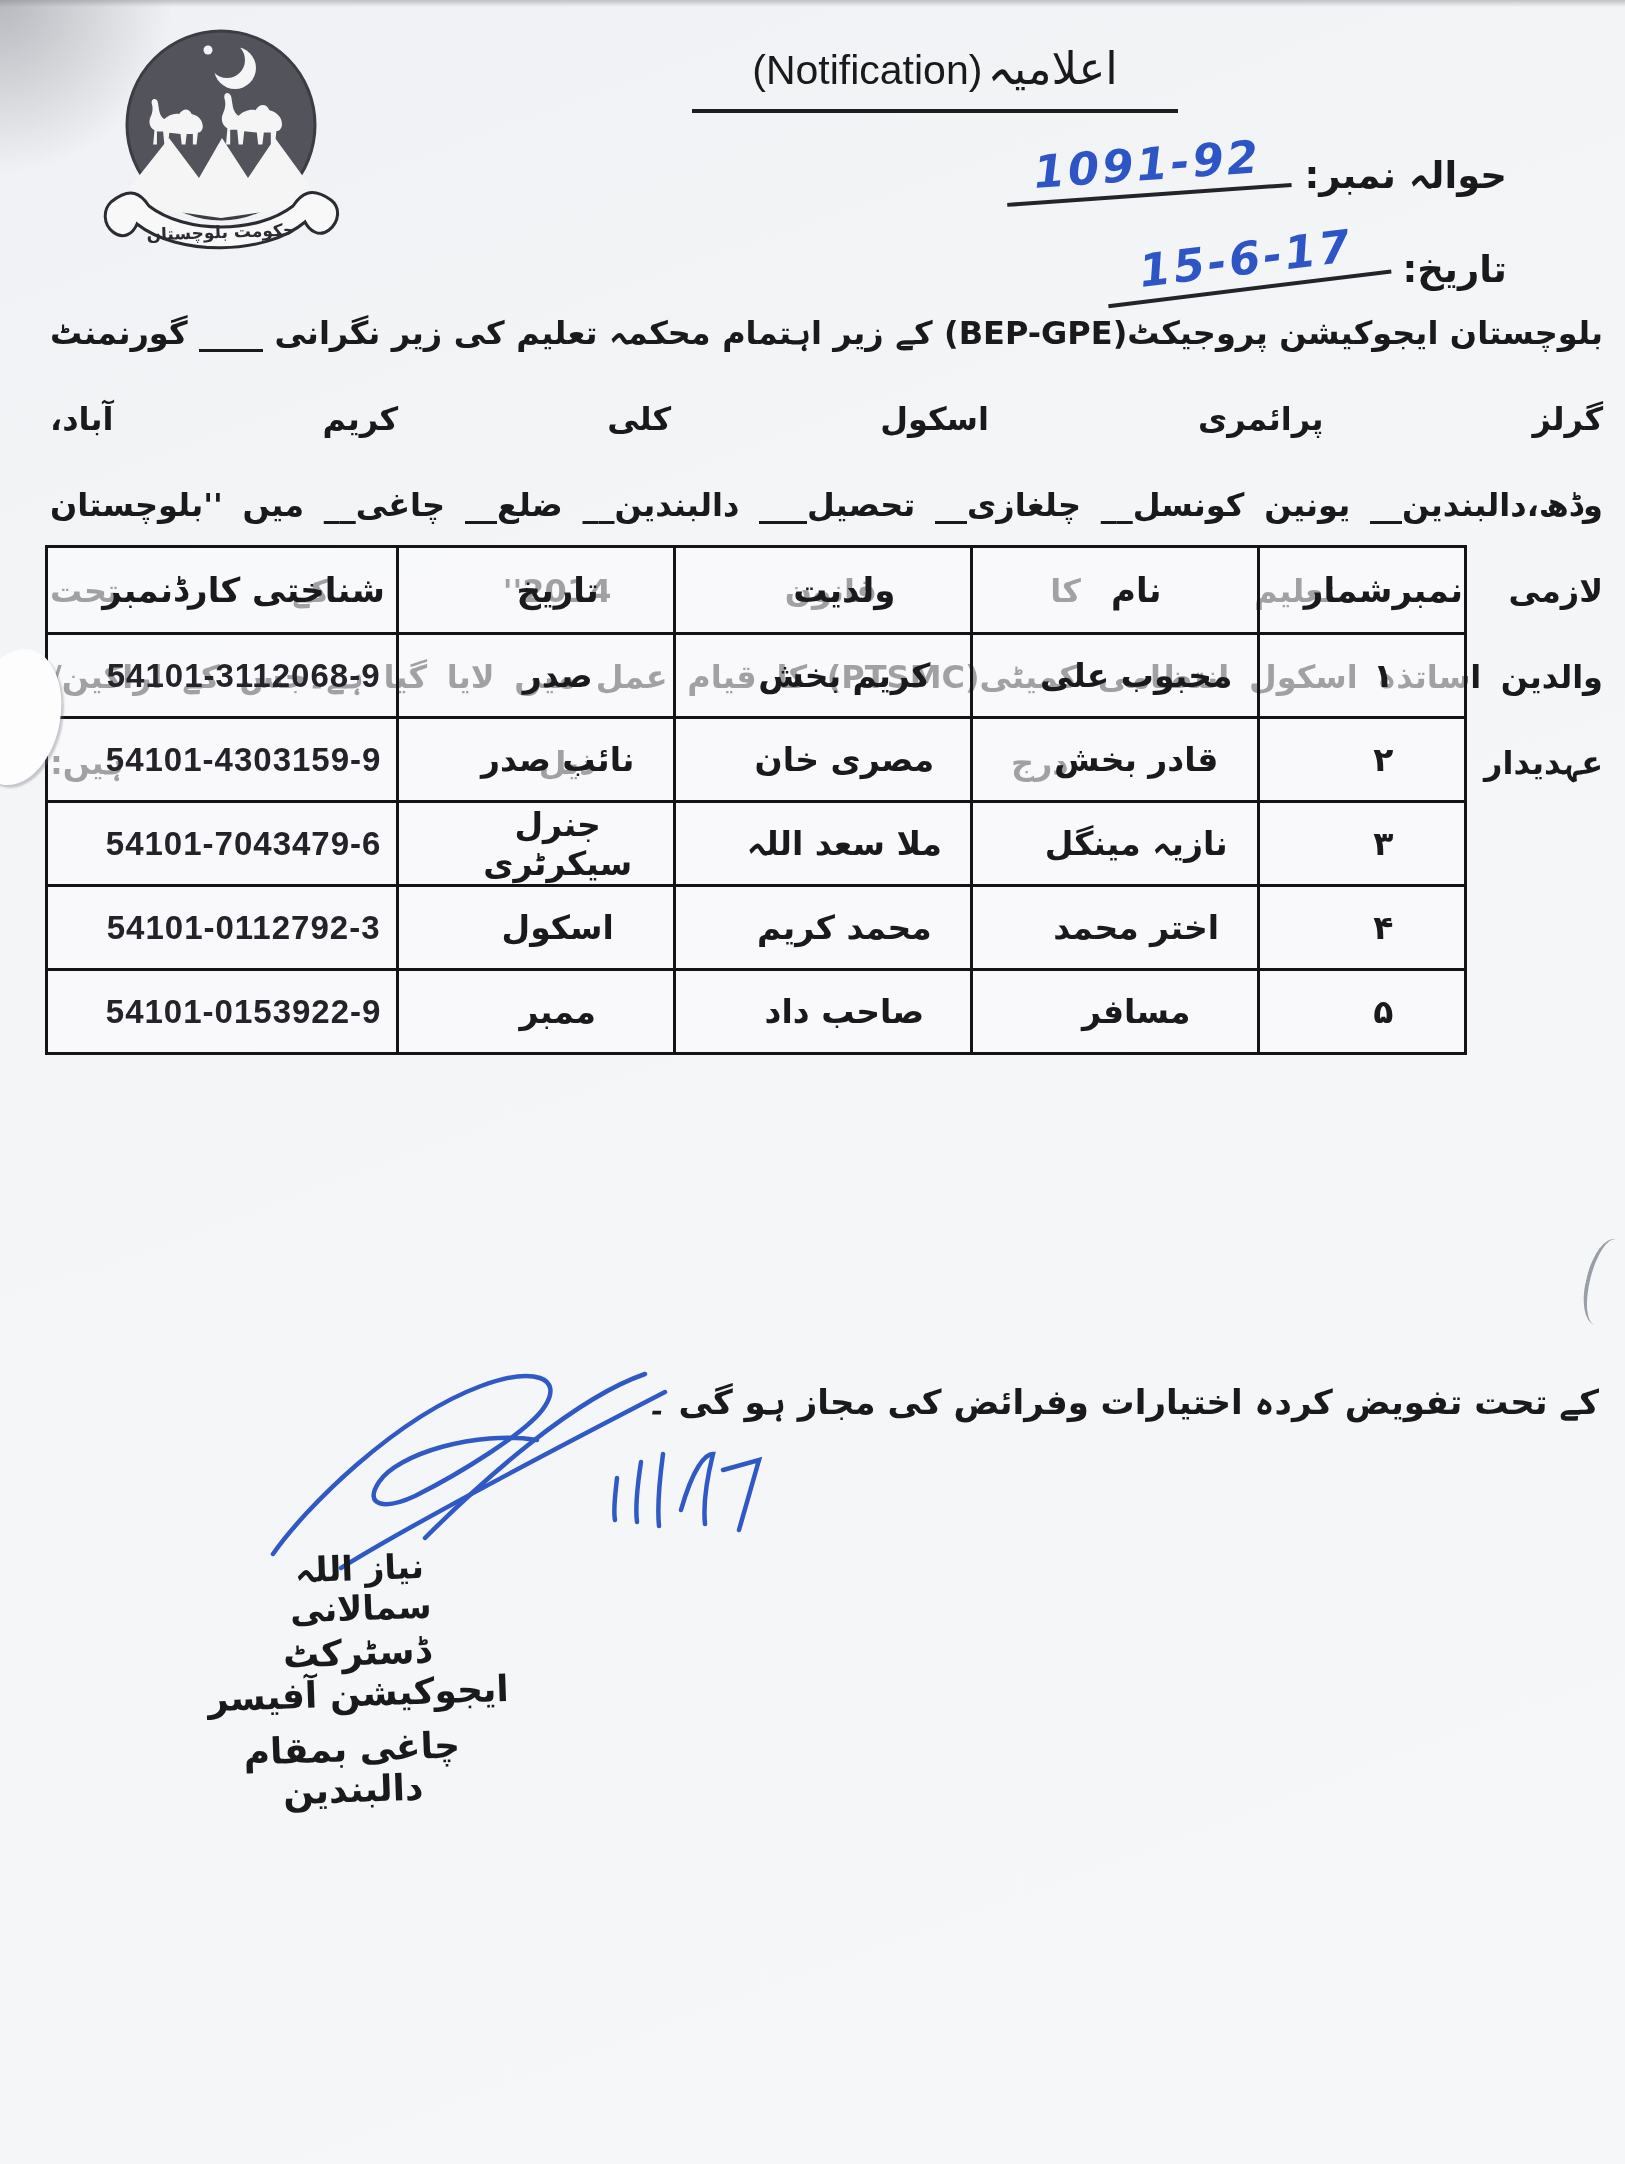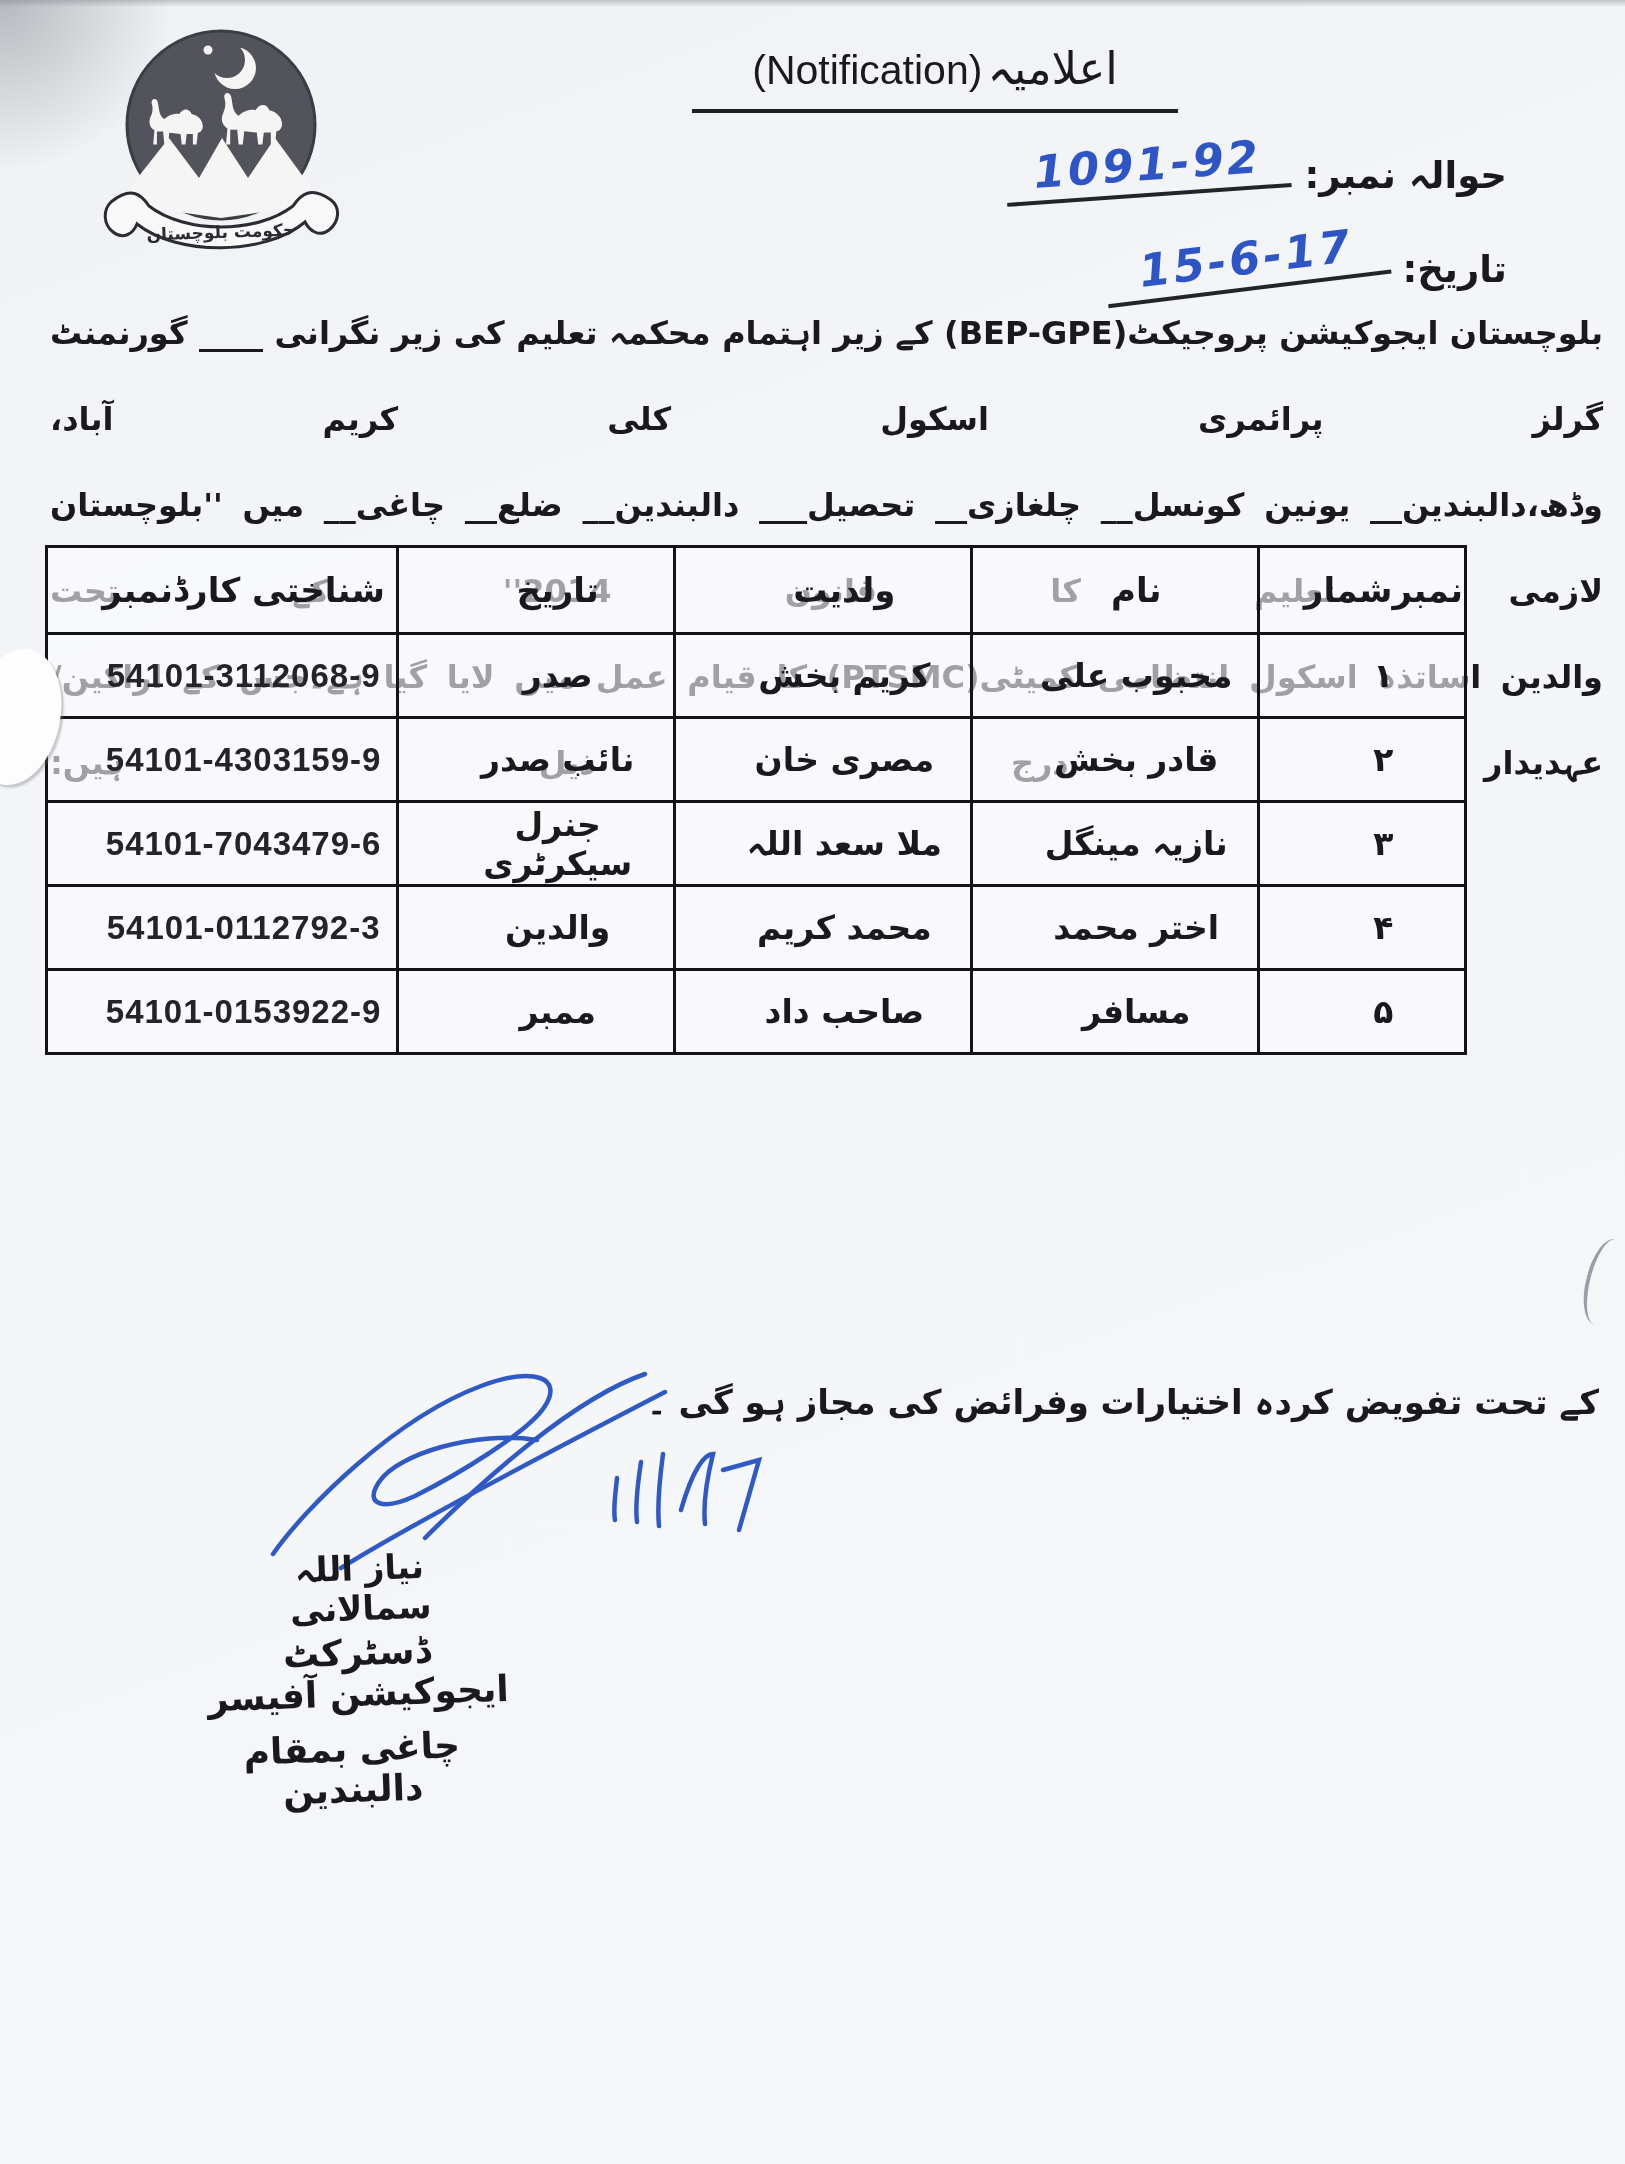--- a/index.html
+++ b/index.html
@@ -150,21 +150,21 @@
       <td class="serial">۳</td>
       <td>نازیہ مینگل</td>
       <td>ملا سعد اللہ</td>
       <td>جنرل سیکرٹری</td>
       <td class="cnic">54101-7043479-6</td>
     </tr>
     <tr>
       <td class="serial">۴</td>
       <td>اختر محمد</td>
       <td>محمد کریم</td>
-      <td>والدین</td>
+      <td>اسکول</td>
       <td class="cnic">54101-0112792-3</td>
     </tr>
     <tr>
       <td class="serial">۵</td>
       <td>مسافر</td>
       <td>صاحب داد</td>
       <td>ممبر</td>
       <td class="cnic">54101-0153922-9</td>
     </tr>
   </tbody>

